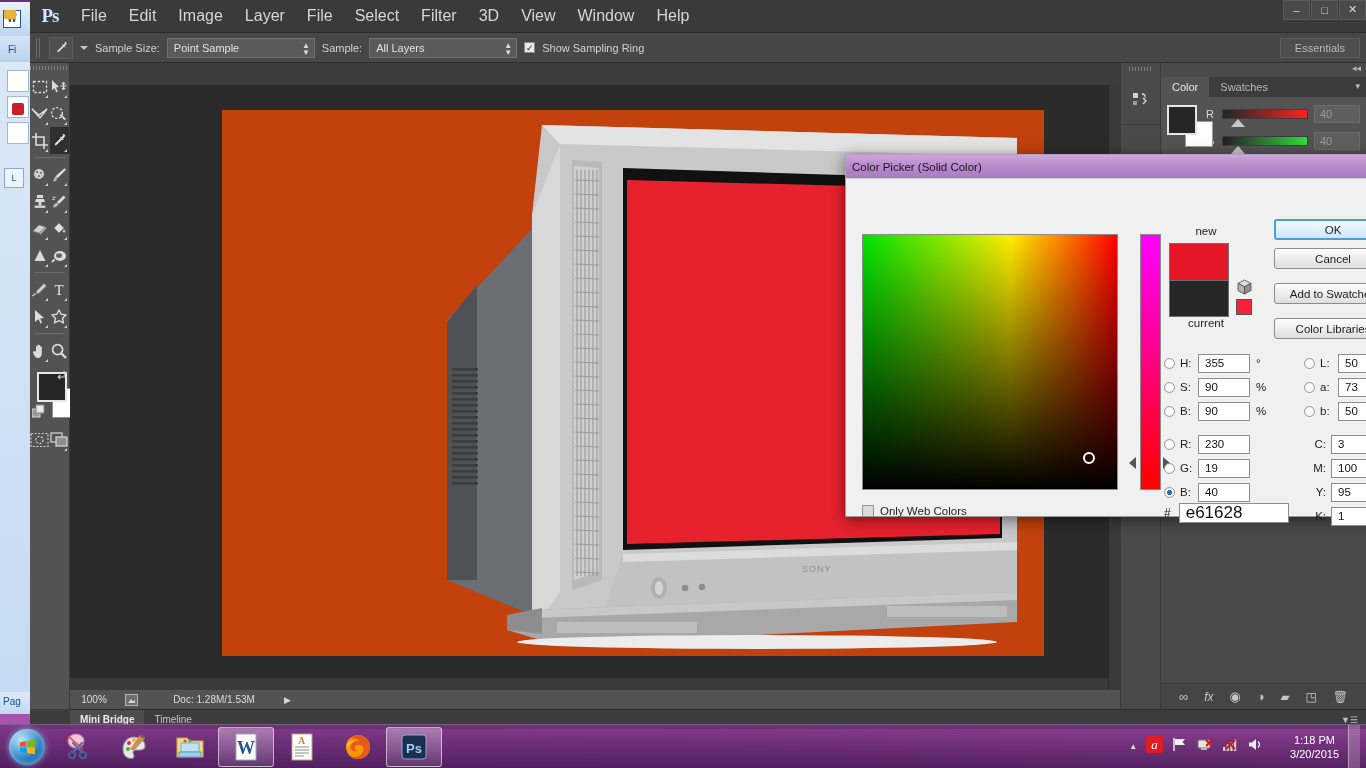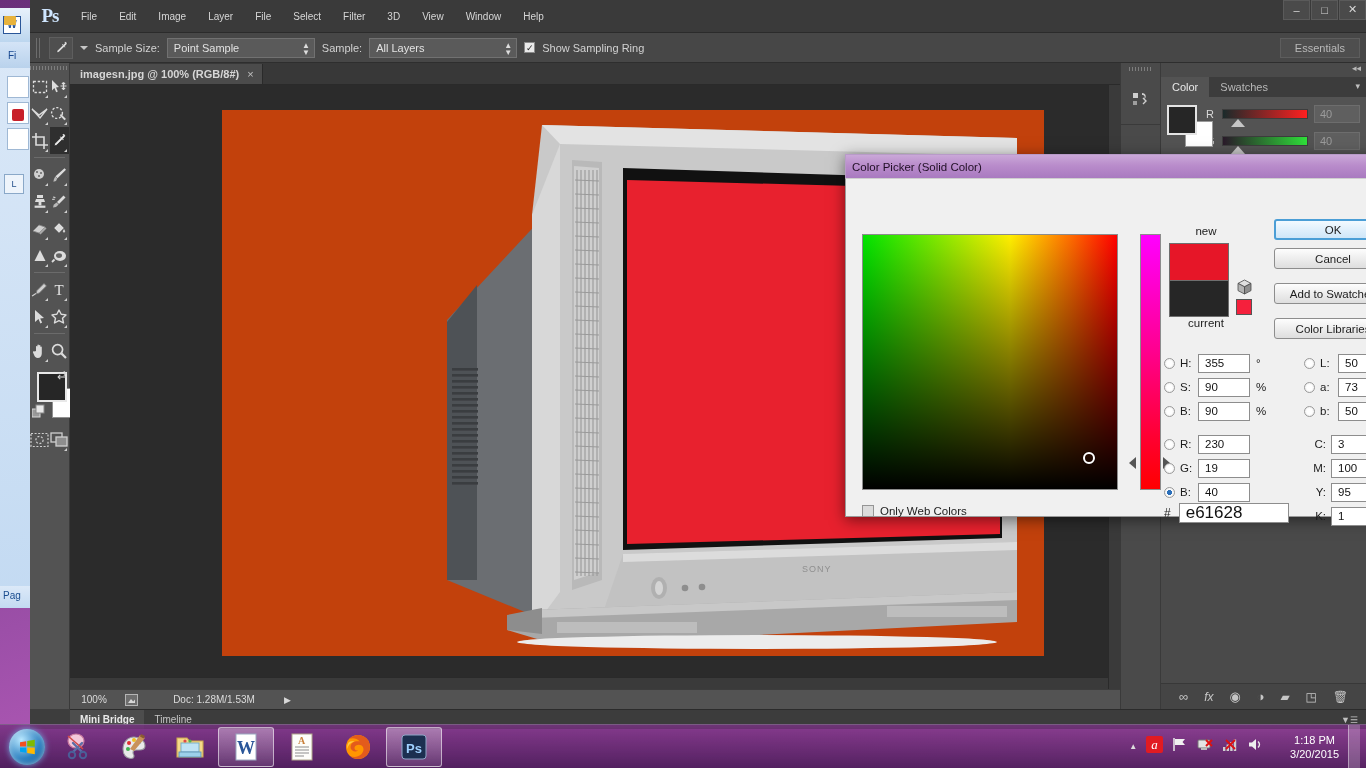--- a/index.html
+++ b/index.html
@@ -15,21 +15,21 @@
     position: absolute; inset: 0;
     background:
       radial-gradient(circle at 78% 60%, rgba(230,120,220,.55), transparent 34%),
       radial-gradient(circle at 62% 78%, rgba(200,90,190,.45), transparent 30%),
       radial-gradient(circle at 92% 88%, rgba(255,150,240,.40), transparent 35%),
       linear-gradient(160deg,#6a2f7a 0%, #7d3d8d 25%, #9c4fa8 50%, #c060c0 75%, #e070d0 100%);
   }
 
   
   .word-win {
-    position: absolute; left: 0; top: 8px; width: 36px; height: 600px;
+    position: absolute; left: 0; top: 2px; width: 36px; height: 712px;
     background: linear-gradient(180deg,#dce9f8,#c3daf2);
     border-right: 1px solid #7da2c8;
   }
   .word-ttl { height: 34px; background: linear-gradient(180deg,#e8f1fb,#bcd6ef);
               display:flex; align-items:center; padding-left:3px; }
   .word-ico { width:18px;height:18px;background:#fff;border:1px solid #2a5699;
               font-size:10px;color:#2a5699;font-weight:bold;text-align:center;line-height:16px;}
   .word-ribbon { height:26px; background:linear-gradient(180deg,#d4e4f7,#b9d2ec);
                  display:flex;align-items:center;padding-left:8px;
                  font-size:10px;color:#15458f; }
@@ -52,21 +52,21 @@
   .ps-win { position: absolute; left: 30px; top: 0; width: 1336px; height: 729px;
             background:#3d3d3d; }
 
   
   .ps-menubar { height:33px; background:#3a3a3a; display:flex; align-items:center;
                 border-bottom:1px solid #2b2b2b; }
   .ps-logo { width:40px; height:33px; display:flex; align-items:center; justify-content:center;
              color:#cfe6ff; font-weight:bold; font-size:19px; letter-spacing:-1px;
              font-family:"Liberation Serif", serif; }
   .ps-menu { display:flex; align-items:center; gap:0; }
-  .ps-menu span { color:#d6d6d6; font-size:10px; padding:5px 11px; }
+  .ps-menu span { color:#d6d6d6; font-size:16px; padding:5px 11px; }
   .win-ctrl { margin-left:auto; display:flex; align-items:flex-start; height:33px; }
   .win-ctrl div { width:27px; height:20px; margin-left:1px; background:#4a4a4a;
                   border:1px solid #5a5a5a; color:#d8d8d8; font-size:11px;
                   display:flex; align-items:center; justify-content:center; }
 
   
   .ps-optbar { height:30px; background:#474747; display:flex; align-items:center;
                padding:0 6px; gap:7px; border-bottom:1px solid #2e2e2e; font-size:11px;
                color:#d2d2d2; }
   .grip { width:6px; height:20px; background:
@@ -507,26 +507,20 @@
         <div class="tb-cell">
           <svg width="19" height="16" viewBox="0 0 19 16">
               <rect x="1" y="1" width="11" height="9" fill="none" stroke="#cfcfcf" stroke-width="1.3"></rect>
               <rect x="6" y="5" width="11" height="9" fill="#8d8d8d" stroke="#cfcfcf" stroke-width="1.3"></rect>
             </svg>
           <i class="tri"></i>
           </div>
       </div>
     </div>
 
-    <div class="tabbar">
-      <div class="doc-tab">
-        <span>imagesn.jpg @ 100% (RGB/8#)</span>
-        <span class="x">×</span>
-      </div>
-    </div>
 
     <div class="canvas-area">
       <div class="artboard">
         <svg class="tv" viewBox="0 0 700 546">
 
           <path d="M120 210 L215 108 L250 100 L250 470 L205 505 L120 470 Z" fill="#6b6e72"></path>
           <path d="M120 212 L150 175 L150 470 L120 470 Z" fill="#4e5256"></path>
 
           <g fill="#3a3d40">
             <rect x="125" y="258" width="26" height="2.6"></rect>

